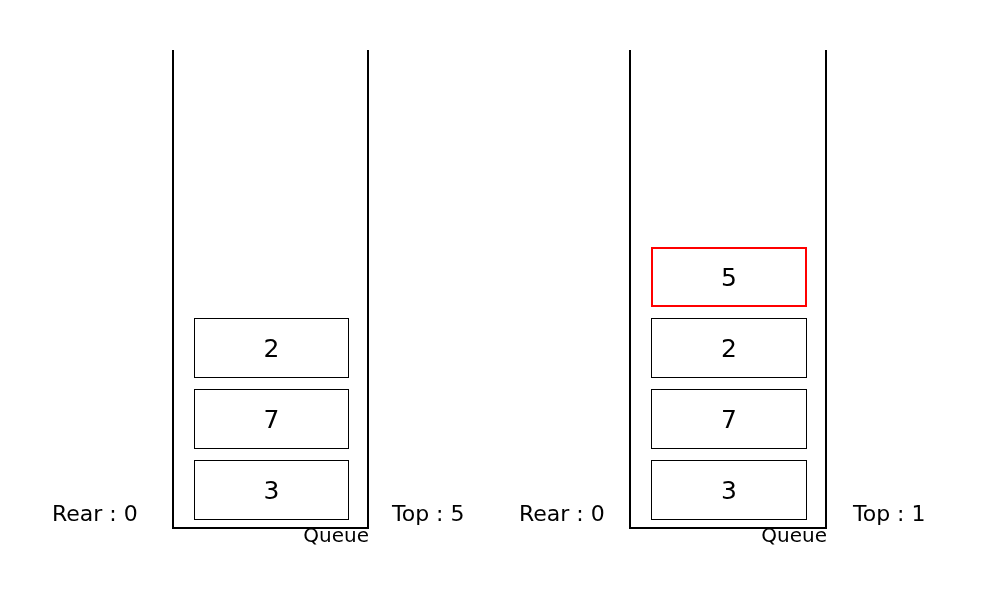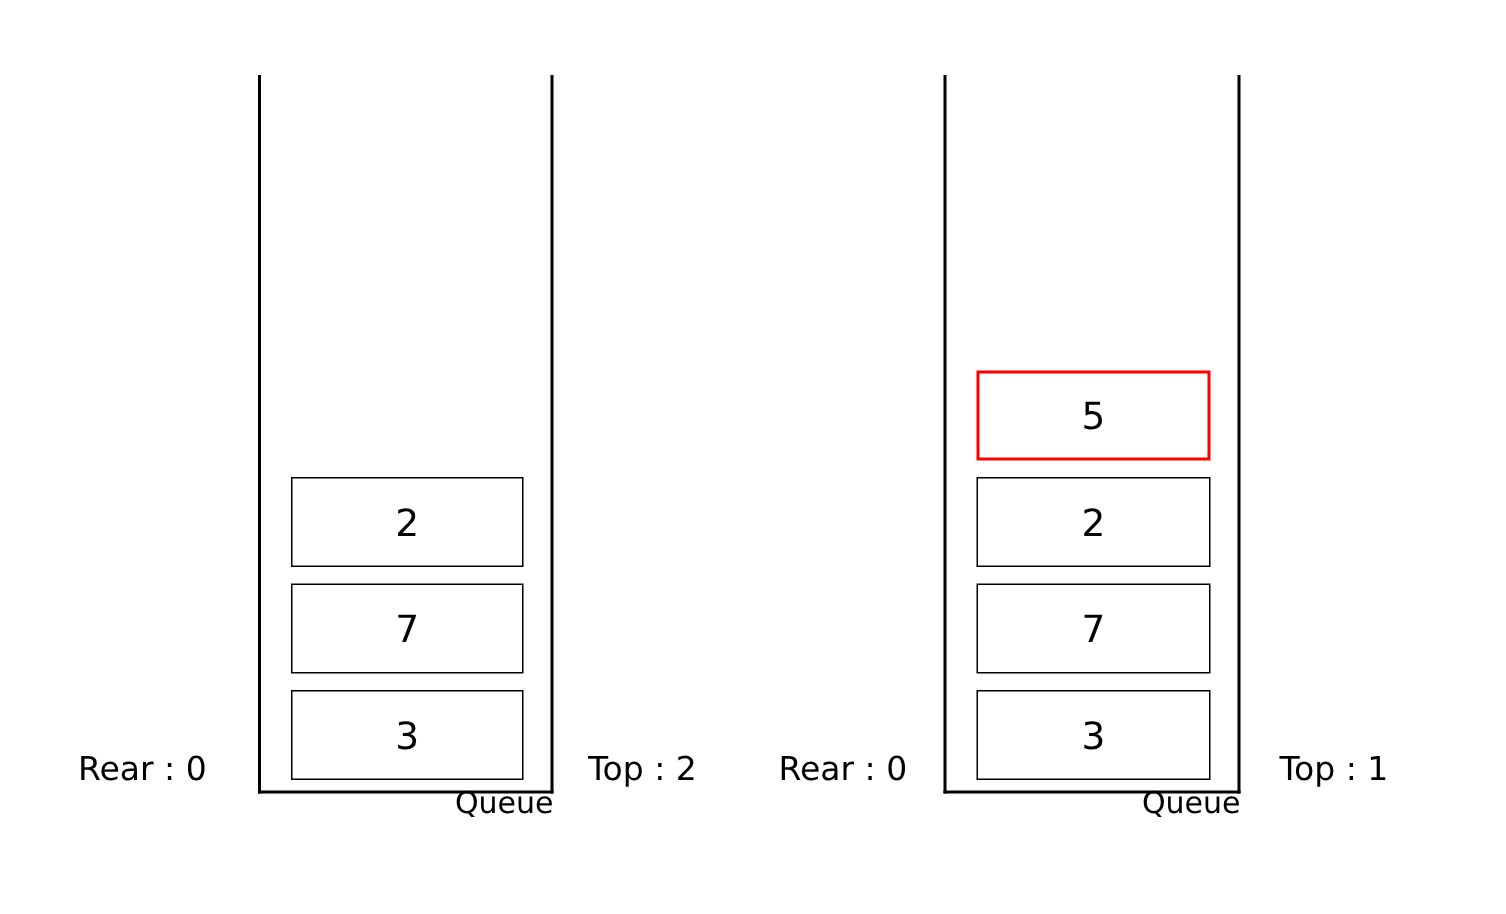--- a/index.html
+++ b/index.html
@@ -98,21 +98,21 @@
 
   <div class="container-shape">
     <div class="cell-stack">
       <div class="cell">2</div>
       <div class="cell">7</div>
       <div class="cell">3</div>
     </div>
   </div>
 
   <div class="side-label label-rear">Rear : 0</div>
-  <div class="side-label label-top">Top : 2</div>
+  <div class="side-label label-top">Top : 5</div>
 
   <div class="caption">Queue</div>
 </div>
 
 <div class="panel" id="panel-right">
 
   <div class="container-shape">
     <div class="cell-stack">
       <div class="cell highlight">5</div>
       <div class="cell">2</div>

